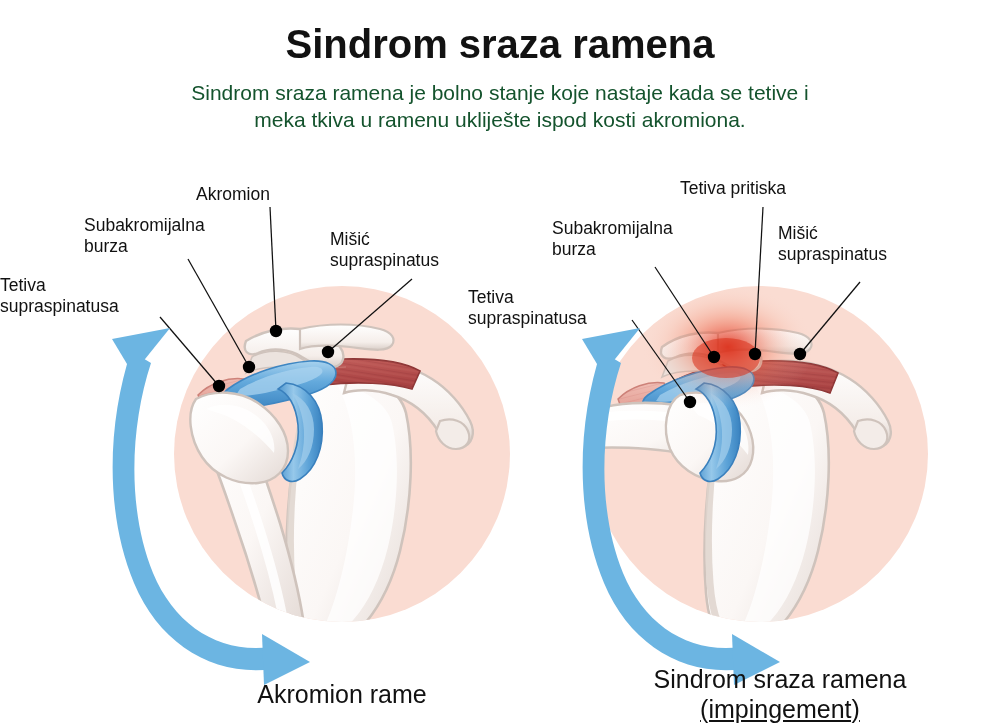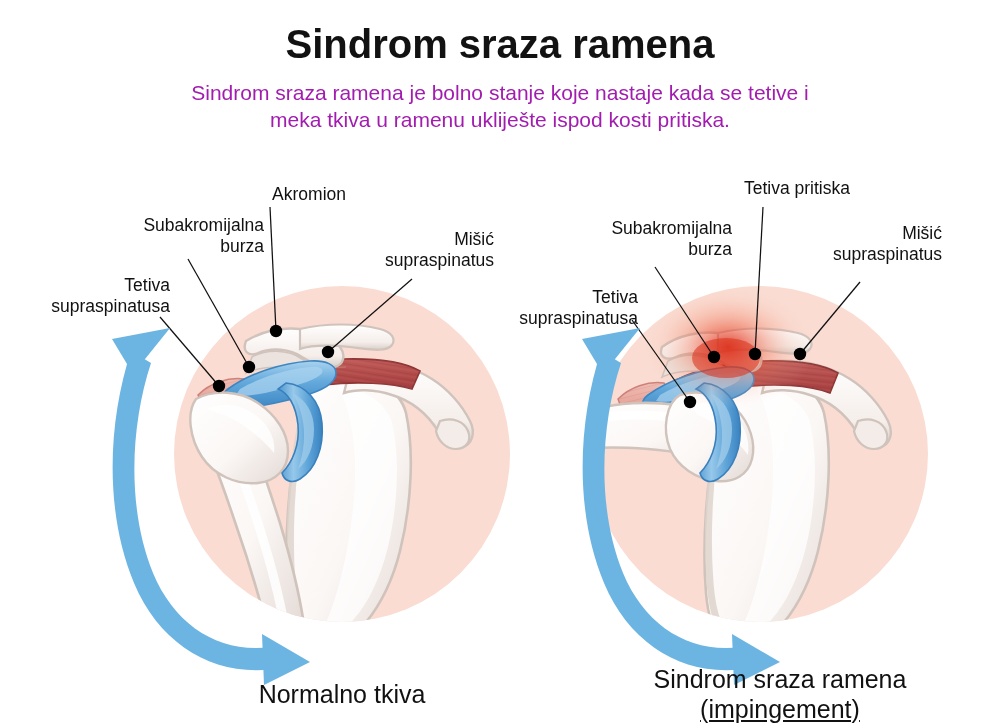--- a/index.html
+++ b/index.html
@@ -42,29 +42,29 @@
     color: #121212;
   }
   .hdr-sub {
     position: absolute;
     left: 110px; top: 62px;
     width: 780px;
     text-align: center;
     font-size: 21px;
     font-weight: 400;
     line-height: 1.30;
-    color: #a21caf;
+    color: #14532d;
   }
   .hdr-sub .l2 { display: block; }
   .lbl {
     position: absolute;
     font-size: 17.5px;
     line-height: 1.20;
     color: #111111;
-    text-align: right;
+    text-align: left;
     white-space: nowrap;
   }
   .lbl .l2 { display: block; }
   .caption {
     position: absolute;
     font-size: 25px;
     font-weight: 400;
     line-height: 1.18;
     color: #111111;
     text-align: center;
@@ -336,21 +336,21 @@
                  C 597 492 600 410 621 346 Z"></path>
         <path d="M582 322 L 640 311 L 603 357 Z"></path>
         <path d="M732 617 L 780 645 L 734 668 Z"></path>
       </g>
     </g>
   </svg>
 
   <div class="hdr-title">Sindrom sraza ramena</div>
   <div class="hdr-sub">
     <span>Sindrom sraza ramena je bolno stanje koje nastaje kada se tetive i</span>
-    <span class="l2">meka tkiva u ramenu ukliješte ispod kosti pritiska.</span>
+    <span class="l2">meka tkiva u ramenu ukliješte ispod kosti akromiona.</span>
   </div>
 
   <div class="lbl" style="left:0px; top:258px; width:170px;">
     <span>Tetiva</span>
     <span class="l2">supraspinatusa</span>
   </div>
 
   <div class="lbl" style="left:84px; top:198px; width:180px;">
     <span>Subakromijalna</span>
     <span class="l2">burza</span>
@@ -378,21 +378,21 @@
   <div class="lbl" style="left:680px; top:161px; width:170px;">
     <span>Tetiva pritiska</span>
   </div>
 
   <div class="lbl" style="left:778px; top:206px; width:164px;">
     <span>Mišić</span>
     <span class="l2">supraspinatus</span>
   </div>
 
   <div class="caption" style="left:172px; top:663px; width:340px;">
-    <span>Normalno tkiva</span>
+    <span>Akromion rame</span>
   </div>
 
   <div class="caption" style="left:610px; top:648px; width:340px;">
     <span>Sindrom sraza ramena</span>
     <span class="l2">(impingement)</span>
   </div>
 
 </div>
 
 </body></html>

